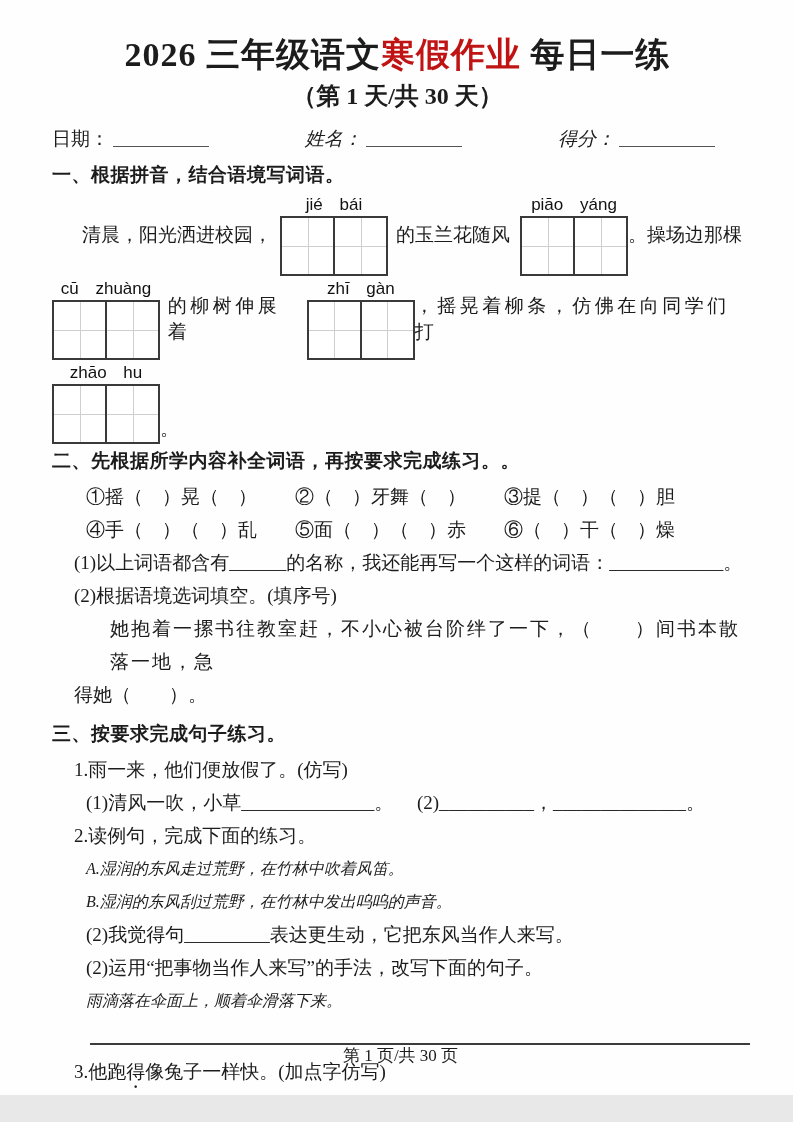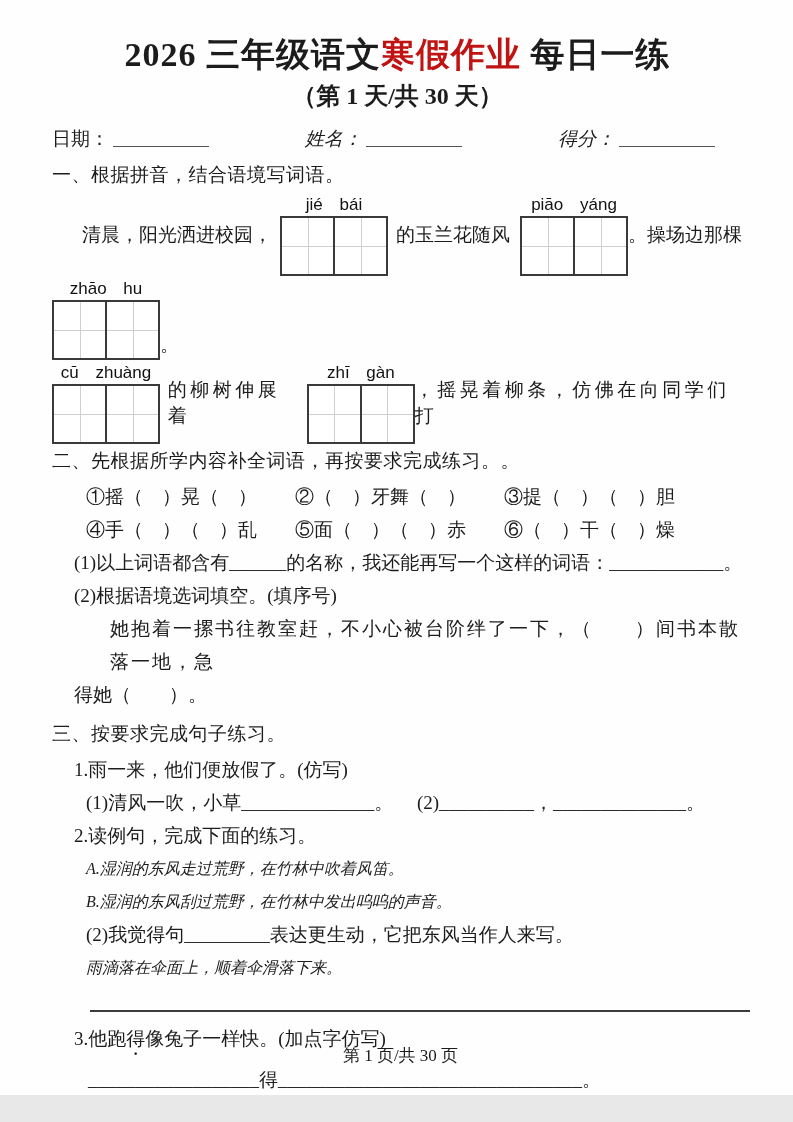--- a/index.html
+++ b/index.html
@@ -36,21 +36,21 @@
   .info-field { display:flex; align-items:flex-start; }
   .info-field + .info-field { margin-left:96px;font-style:italic; }
   .blankline {
     display:inline-block; width:96px; height:20px;
     border-bottom:1.5px solid #555;
     margin-left:4px;
   }
   
   .sec-head {
     font-family:"Liberation Sans","DejaVu Sans",sans-serif;
-    font-size:19px; font-weight:normal;
+    font-size:19px; font-weight:bold;
     margin:10px 0 6px 0;
     letter-spacing:0.5px;
   }
   
   .line { font-size:19px; line-height:33px; margin:0; }
   .indent-sm { padding-left:22px; }
   .indent-md { padding-left:34px; }
   .indent-lg { padding-left:58px; }
   .spread { letter-spacing:3.5px; }
   .kaiti { font-style:italic; font-size:16px; }
@@ -139,65 +139,66 @@
       <span class="tian">
           <span class="tcell"></span>
           <span class="tcell"></span>
         </span>
     </span>
     <span>。操场边那棵</span>
   </div>
 
   <div class="s1row">
     <span class="pin-grid">
+      <span class="pinyin">cū zhuàng</span>
+      <span class="tian">
+          <span class="tcell"></span>
+          <span class="tcell"></span>
+        </span>
+    </span>
+    <span class="gap" style="width:8px;"></span>
+    <span class="spread">的柳树伸展着</span>
+    <span class="gap" style="width:8px;"></span>
+    <span class="pin-grid">
+      <span class="pinyin">zhī gàn</span>
+      <span class="tian">
+          <span class="tcell"></span>
+          <span class="tcell"></span>
+        </span>
+    </span>
+    <span class="spread">，摇晃着柳条，仿佛在向同学们打</span>
+  </div>
+
+  <div class="s1row">
+    <span class="pin-grid">
       <span class="pinyin">zhāo hu</span>
       <span class="tian">
           <span class="tcell"></span>
           <span class="tcell"></span>
         </span>
     </span>
     <span style="align-self:flex-end; padding-bottom:2px;">。</span>
-  </div>
-
-  <div class="s1row">
-    <span class="pin-grid">
-      <span class="pinyin">cū zhuàng</span>
-      <span class="tian">
-          <span class="tcell"></span>
-          <span class="tcell"></span>
-        </span>
-    </span>
-    <span class="gap" style="width:8px;"></span>
-    <span class="spread">的柳树伸展着</span>
-    <span class="gap" style="width:8px;"></span>
-    <span class="pin-grid">
-      <span class="pinyin">zhī gàn</span>
-      <span class="tian">
-          <span class="tcell"></span>
-          <span class="tcell"></span>
-        </span>
-    </span>
-    <span class="spread">，摇晃着柳条，仿佛在向同学们打</span>
   </div>
 
   <div class="sec-head" style="margin-top:4px;">二、先根据所学内容补全词语，再按要求完成练习。。</div>
   <p class="line indent-md">①摇（　）晃（　）　　②（　）牙舞（　）　　③提（　）（　）胆</p>
   <p class="line indent-md">④手（　）（　）乱　　⑤面（　）（　）赤　　⑥（　）干（　）燥</p>
   <p class="line indent-sm">(1)以上词语都含有______的名称，我还能再写一个这样的词语：____________。</p>
   <p class="line indent-sm">(2)根据语境选词填空。(填序号)</p>
   <p class="line indent-lg spread" style="letter-spacing:2px;">她抱着一摞书往教室赶，不小心被台阶绊了一下，（　　）间书本散落一地，急</p>
   <p class="line indent-sm">得她（　　）。</p>
 
   <div class="sec-head">三、按要求完成句子练习。</div>
   <p class="line indent-sm">1.雨一来，他们便放假了。(仿写)</p>
   <p class="line indent-md">(1)清风一吹，小草______________。　 (2)__________，______________。</p>
   <p class="line indent-sm">2.读例句，完成下面的练习。</p>
   <p class="line indent-md kaiti">A.湿润的东风走过荒野，在竹林中吹着风笛。</p>
   <p class="line indent-md kaiti">B.湿润的东风刮过荒野，在竹林中发出呜呜的声音。</p>
   <p class="line indent-md">(2)我觉得句_________表达更生动，它把东风当作人来写。</p>
+  <p class="line indent-md">(2)运用“把事物当作人来写”的手法，改写下面的句子。</p>
   <p class="line indent-md kaiti">雨滴落在伞面上，顺着伞滑落下来。</p>
 
   <hr class="answer-rule">
 
   <p class="line indent-sm"><span>3.他跑</span><span class="dot-under">得</span><span>像兔子一样快。(加点字仿写)</span></p>
   <p class="line" style="padding-left:36px; margin-top:8px;">__________________得________________________________。</p>
 
   <div class="footer">第 1 页/共 30 页</div>
 
 </div>

